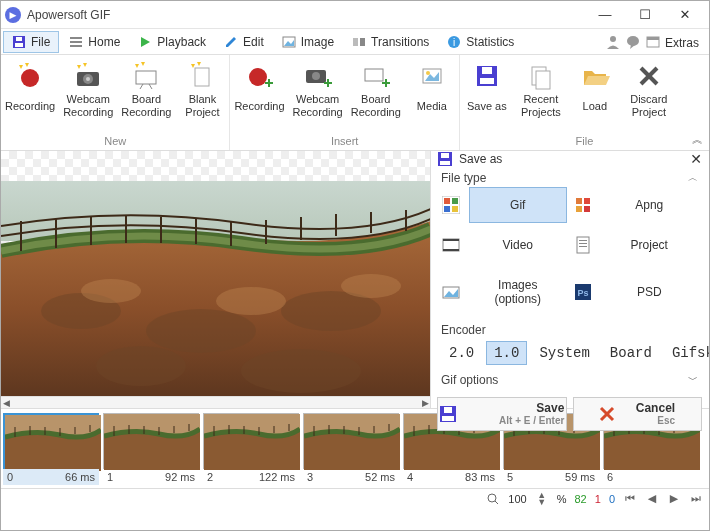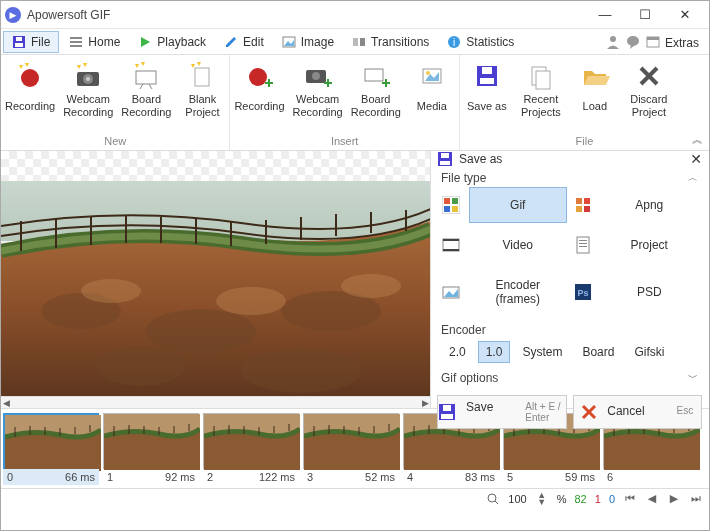--- a/index.html
+++ b/index.html
@@ -39,25 +39,25 @@
 .sa-head .sa-title { font-size: 12px; }
 .sa-head .sa-close { margin-left: auto; font-size: 14px; cursor:pointer; }
 .sa-section { padding: 2px 10px; }
 .sa-label { font-size: 12px; color: #444; margin: 2px 0; display:flex; align-items:center; }
 .sa-chev { margin-left:auto; font-size:10px; color:#555; }
 .ft-grid { display: grid; grid-template-columns: 22px 1fr 22px 1fr; gap: 4px 6px; align-items: center; }
 .ft-label { font-size: 12px; text-align: center; padding: 10px 4px; cursor:pointer; border:1px solid transparent; }
 .ft-label.sel { background: #cfe3f8; border:1px solid #8bb7e0; }
 .ft-icon { width: 20px; height: 20px; display:flex;align-items:center;justify-content:center; }
 .encrow { display:flex; gap:4px; padding:2px 0; }
-.encbtn { font-size:12px; padding:3px 7px; cursor:pointer; border:1px solid transparent; }
+.encbtn { font-size:14px; padding:3px 7px; cursor:pointer; border:1px solid transparent;font-family:Liberation Mono, monospace; }
 .encbtn.sel { background:#cfe3f8; border:1px solid #8bb7e0; }
 .sa-actions { margin-top:auto; display:flex; gap:6px; padding:6px; }
 .sa-act { flex:1; height:34px; border:1px solid #ccc; background:#f8f8f8; display:flex; align-items:center; justify-content:center; gap:10px; cursor:pointer; }
-.sa-act .col { display:flex; align-items:flex-start; line-height:1.1; }
+.sa-act .col { display:flex; flex-direction:column; align-items:flex-end; line-height:1.1;font-weight:bold; }
 .sa-act .sub { font-size:10px; color:#888;margin-left:32px; }
 
 .timeline { height: 80px; border-top:1px solid #ddd; display:flex; overflow:hidden; padding:4px 2px 0 2px; gap:4px; }
 .frame { width: 96px; display:flex; flex-direction:column; cursor:pointer; }
 .frame .thumb { width:96px; height:56px; border:1px solid #bbb; }
 .frame.sel .thumb { border:2px solid #3a94d6; }
 .frame .finfo { display:flex; justify-content:space-between; font-size:11px; padding:2px 4px; color:#444; }
 .frame.sel .finfo { background:#dceaf7; }
 
 .statusbar { height:20px; border-top:1px solid #ddd; display:flex; align-items:center; padding:0 6px; font-size:11px; gap:8px; }
@@ -429,21 +429,21 @@
             </svg>
           </div>
         <div class="ft-label">Project</div>
 
         <div class="ft-icon">
             <svg width="18" height="18">
               <rect x="1" y="4" width="16" height="11" fill="#fff" stroke="#888"></rect>
               <polygon points="2,14 7,8 11,12 16,6 16,14" fill="#6fb3e0"></polygon>
             </svg>
           </div>
-        <div class="ft-label">Encoder (frames)</div>
+        <div class="ft-label">Images (options)</div>
         <div class="ft-icon">
             <svg width="18" height="18">
               <rect x="1" y="1" width="16" height="16" fill="#1a3a6e"></rect>
               <text x="9" y="13" font-size="9" fill="#8fb8e8" text-anchor="middle" font-weight="bold">Ps</text>
             </svg>
           </div>
         <div class="ft-label">PSD</div>
       </div>
     </div>
     <div class="sa-section">

